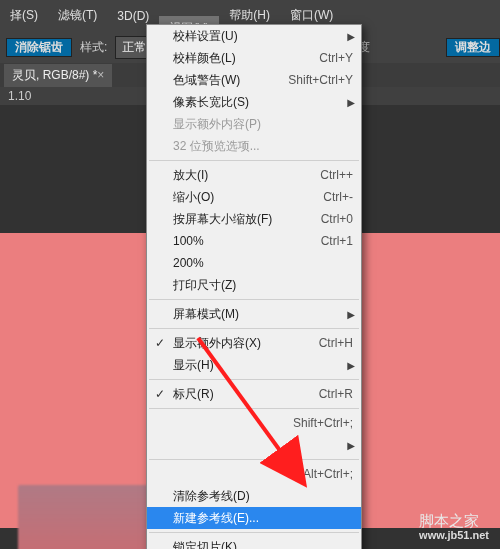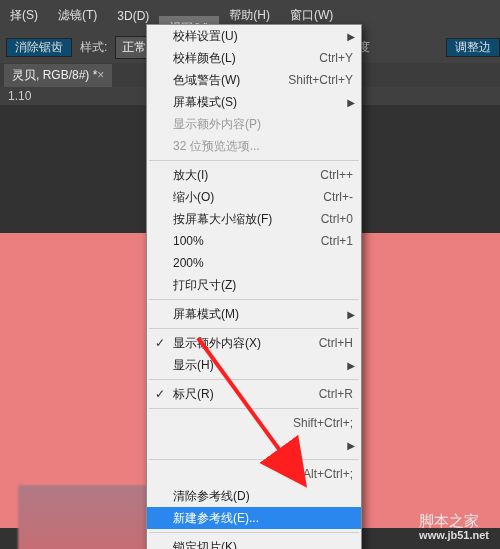--- a/index.html
+++ b/index.html
@@ -32,24 +32,25 @@
     background: #424242;
     height: 32px;
     display: flex;
     align-items: center;
     padding-left: 6px;
     gap: 8px;
     overflow: hidden;
   }
   .options-bar .label { color: #ccc; }
   .options-bar .btn {
-    background: #0c4a6e;
+    background: #0369a1;
     border: 1px solid #222;
     padding: 0 8px;
     color: #ddd;
+    font-weight: bold;
   }
   .options-bar .select {
     background: #555;
     border: 1px solid #222;
     padding: 2px 14px 2px 6px;
     color: #eee;
     position: relative;
   }
   .options-bar .select::after {
     content: "▾";
@@ -194,21 +195,21 @@
     </div>
     <div class="mi">
       <span class="lab">校样颜色(L)</span>
       <span class="acc">Ctrl+Y</span>
     </div>
     <div class="mi">
       <span class="lab">色域警告(W)</span>
       <span class="acc">Shift+Ctrl+Y</span>
     </div>
     <div class="mi">
-      <span class="lab">屏幕模式(S)</span>
+      <span class="lab">像素长宽比(S)</span>
       <span class="arrow">▶</span>
     </div>
     <div class="mi disabled">
       <span class="lab">显示额外内容(P)</span>
     </div>
     <div class="mi disabled">
       <span class="lab">32 位预览选项...</span>
     </div>
     <div class="sep"></div>
     <div class="mi">

